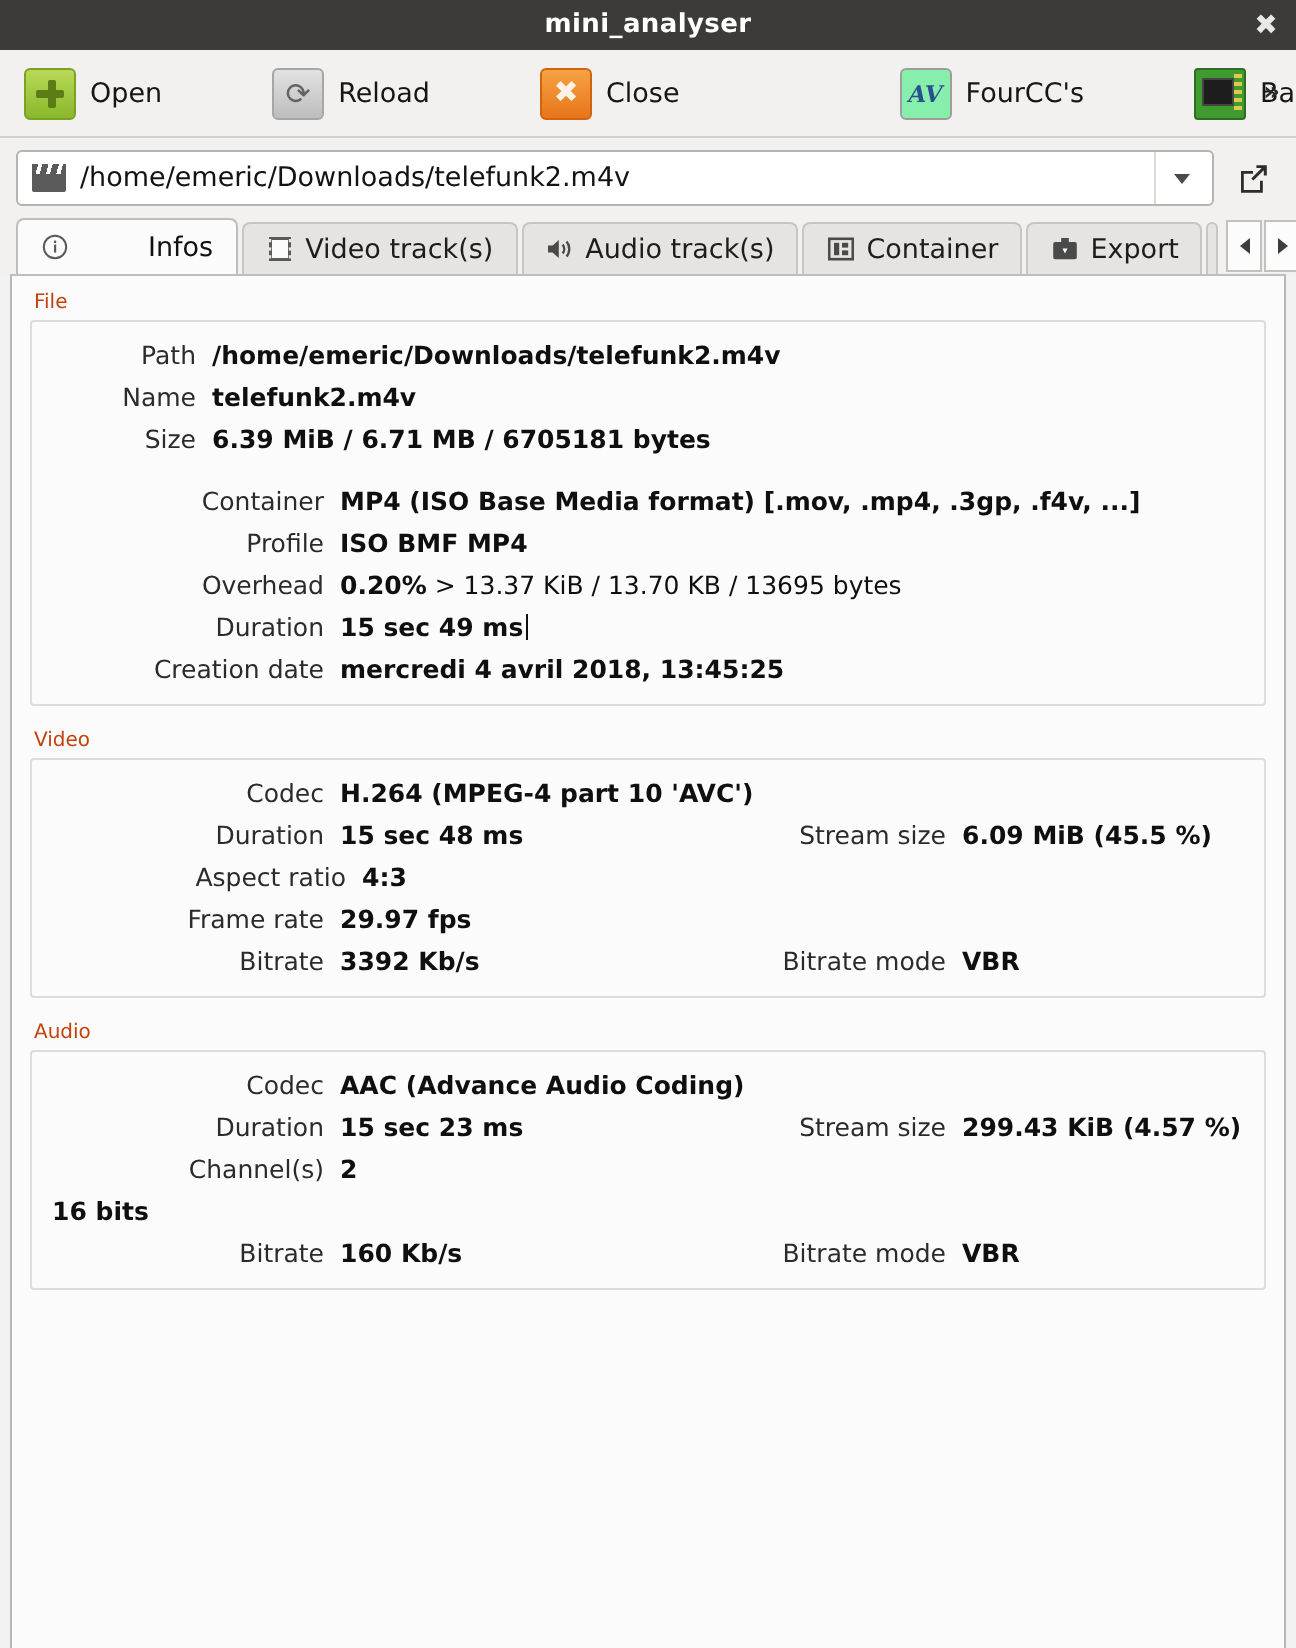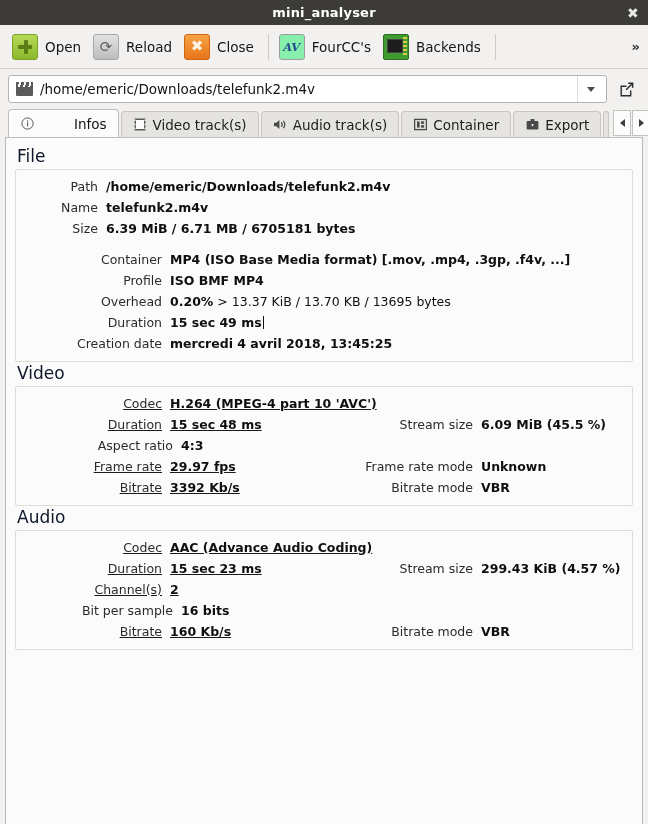--- a/index.html
+++ b/index.html
@@ -46,20 +46,21 @@
   
   .toolbar {
     height: 44px;
     background: #f2f1f0;
     border-bottom: 1px solid #d4d2cf;
     display: flex;
     align-items: center;
     padding: 0 8px;
     box-sizing: border-box;
     position: relative;
+    gap: 43px;
   }
   .tb-btn {
     display: flex;
     align-items: center;
     gap: 7px;
     padding: 2px 8px 2px 4px;
     cursor: pointer;
     white-space: nowrap;
   }
   .tb-btn .lbl { font-size: 13.5px; color: #161616; }
@@ -261,31 +262,31 @@
     background: #fbfbfb;
     border: 1px solid #b9b7b4;
     border-top: 1px solid #c0bebb;
     margin: 0 5px 5px 5px;
     height: 694px;
     box-sizing: border-box;
     padding: 7px 9px 0 9px;
     overflow: hidden;
   }
   .grouplabel {
-    font-size: 17px;
-    color: #0f172a;
+    font-size: 10px;
+    color: #c2410c;
     padding: 1px 0 3px 2px;
   }
   .panel {
     border: 1px solid #dedcd9;
     border-radius: 2px;
     background: #fbfbfb;
     padding: 6px 10px 7px 10px;
     box-sizing: border-box;
-    margin-bottom: 0;
+    margin-bottom: 11px;
   }
   .row {
     display: flex;
     align-items: baseline;
     min-height: 21px;
     line-height: 21px;
   }
   .lab {
     text-align: right;
     color: #2b2b2b;
@@ -307,21 +308,21 @@
     background: #101010;
     vertical-align: -2px;
     margin-left: 1px;
   }
   
   .w-file-a { width: 72px; }
   .w-file-b { width: 136px; }
   
   .w-av { width: 136px; }
   .col2 { display: flex; align-items: baseline; }
-  .col-left { width: 300px; flex: 0 0 300px; display: flex; align-items: center; text-decoration: underline; }
+  .col-left { width: 300px; flex: 0 0 300px; display: flex; align-items: center; }
   .w-av-r { width: 147px; }
   .spacer { height: 10px; }
 </style>
 </head>
 <body>
 
 <div class="titlebar">
   <span>mini_analyser</span>
   <span class="close">✖</span>
 </div>
@@ -533,24 +534,20 @@
         <div class="lab w-av-r">Aspect ratio</div>
         <div class="val">4:3</div>
       </div>
     </div>
 
     <div class="row">
       <div class="col-left">
         <div class="lab w-av">Frame rate</div>
         <div class="val">29.97 fps</div>
       </div>
-      <div class="col2">
-        <div class="lab w-av-r">Frame rate mode</div>
-        <div class="val">Unknown</div>
-      </div>
     </div>
 
     <div class="row">
       <div class="col-left">
         <div class="lab w-av">Bitrate</div>
         <div class="val">3392 Kb/s</div>
       </div>
       <div class="col2">
         <div class="lab w-av-r">Bitrate mode</div>
         <div class="val">VBR</div>
@@ -581,21 +578,20 @@
 
     <div class="row">
       <div class="col-left">
         <div class="lab w-av">Channel(s)</div>
         <div class="val">2</div>
       </div>
     </div>
 
     <div class="row">
       <div class="col2">
-        <div class="lab w-av-r">Bit per sample</div>
         <div class="val">16 bits</div>
       </div>
     </div>
 
     <div class="row">
       <div class="col-left">
         <div class="lab w-av">Bitrate</div>
         <div class="val">160 Kb/s</div>
       </div>
       <div class="col2">

